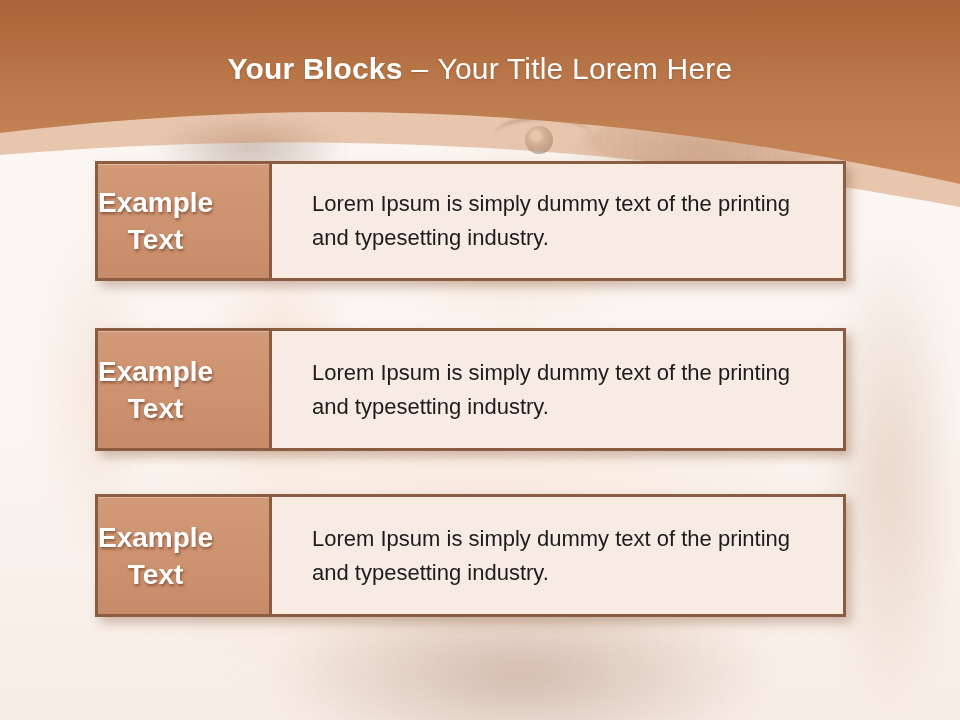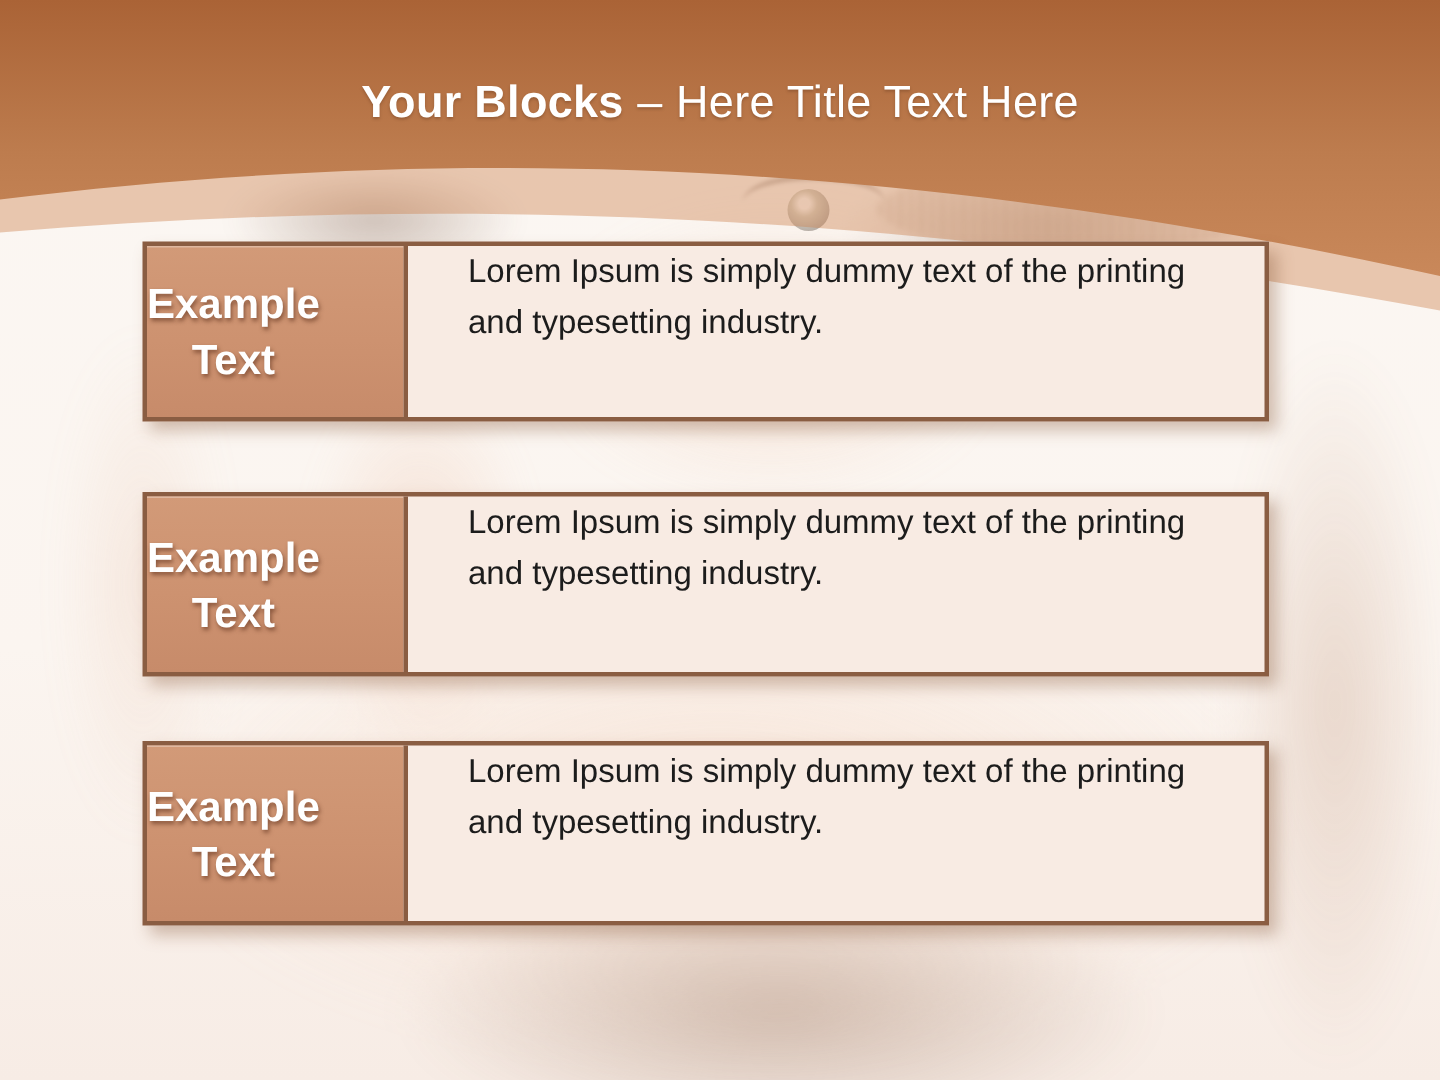--- a/index.html
+++ b/index.html
@@ -70,21 +70,21 @@
     background:linear-gradient(180deg,#d29a78 0%,#cd9270 55%,#c78b6a 100%);
     display:flex;align-items:center;justify-content:flex-start;
     box-shadow:inset 0 1px 0 rgba(255,255,255,.3);
   }
   .label-text{
     color:#ffffff;font-weight:bold;font-size:28px;line-height:37px;
     text-align:center;text-shadow:1px 2px 3px rgba(90,45,25,.6);
   }
   .label-text span{display:block;}
   .cell-body{
-    flex:1;display:flex;
+    flex:1;display:flex;align-items:center;
     padding-left:40px;padding-right:16px;
   }
   .cell-body p{
     margin:0;max-width:500px;
     color:#1c1c1c;font-size:22px;line-height:34px;
   }
 </style>
 </head>
 <body>
 
@@ -112,21 +112,21 @@
         <stop offset="0" stop-color="#aa6336"></stop>
         <stop offset="0.55" stop-color="#bd7c4e"></stop>
         <stop offset="1" stop-color="#c9885a"></stop>
       </linearGradient>
     </defs>
     <path d="M0,0 H960 V207 C600,140 300,130 0,155 Z" fill="rgba(205,130,80,0.42)"></path>
     <path d="M0,0 H960 V184 C600,105 300,96 0,133 Z" fill="url(#orangeGrad)"></path>
   </svg>
 
   <div class="title">
-    <span class="t-bold">Your Blocks</span><span class="t-sep">–</span><span class="t-rest">Here Title Text Here</span>
+    <span class="t-bold">Your Blocks</span><span class="t-sep">–</span><span class="t-rest">Your Title Lorem Here</span>
   </div>
 
   <div class="row row1">
     <div class="cell-label">
       <div class="label-text">
         <span>Example</span>
         <span>Text</span>
       </div>
     </div>
     <div class="cell-body">

